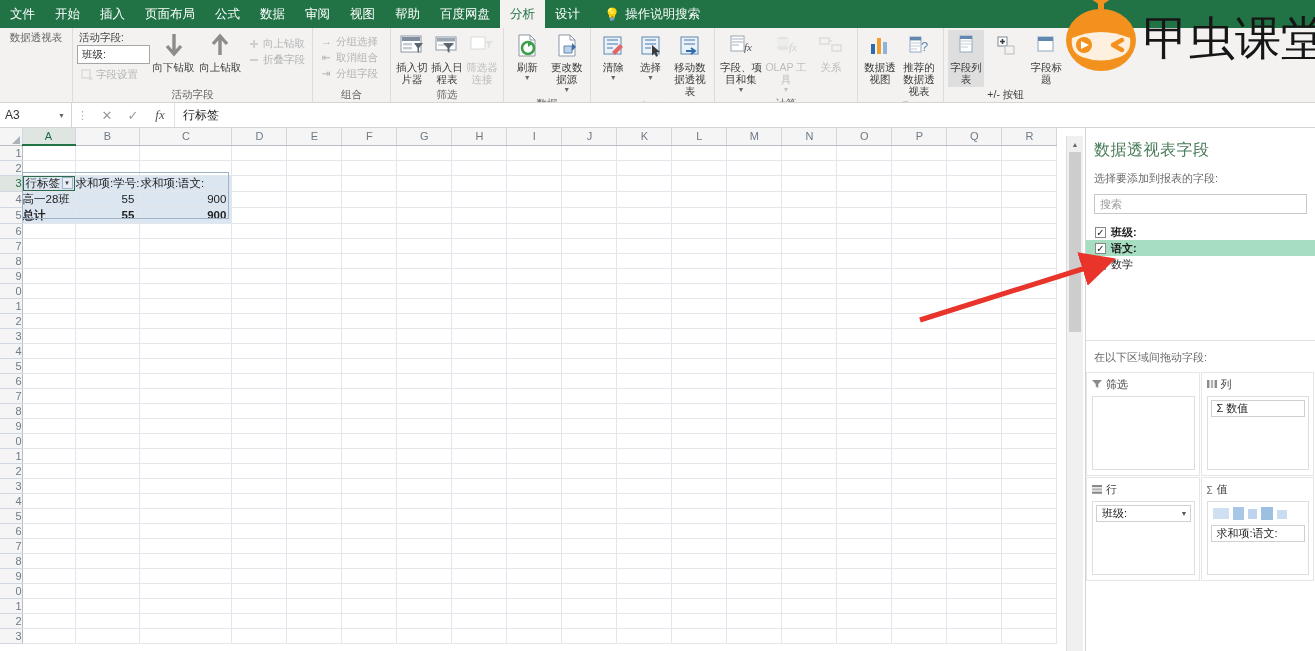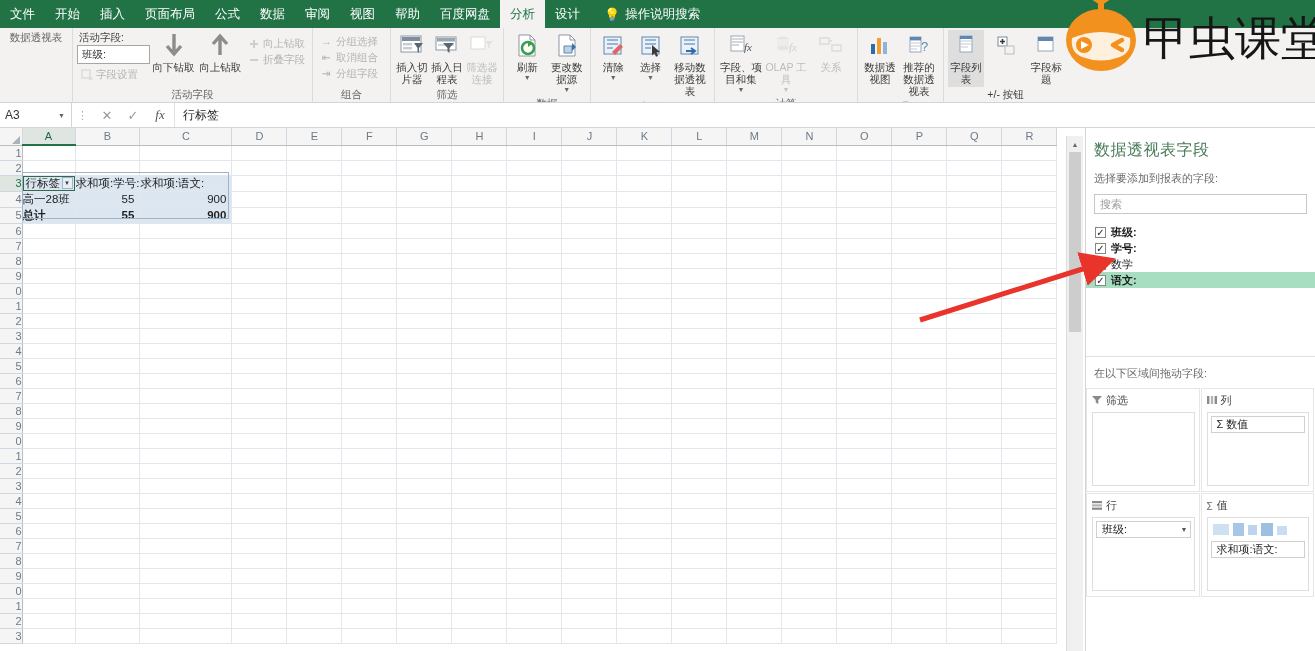--- a/index.html
+++ b/index.html
@@ -1270,31 +1270,27 @@
 <div class="pane">
   <div class="pane-title">数据透视表字段</div>
   <div class="pane-sub">选择要添加到报表的字段:</div>
   <div class="pane-search">搜索</div>
 
   <div class="fieldlist" id="field-list">
       <div class="fieldrow bold">
         <span class="chk checked"></span>
         <span>班级:</span>
       </div>
-      <div class="fieldrow bold">
+      <div class="fieldrow bold sel">
         <span class="chk checked"></span>
-        <span>学号:</span>
+        <span>语文:</span>
       </div>
       <div class="fieldrow">
         <span class="chk"></span>
         <span>数学</span>
-      </div>
-      <div class="fieldrow bold sel">
-        <span class="chk checked"></span>
-        <span>语文:</span>
       </div>
     </div>
 
 
   <div class="pane-divider"></div>
   <div class="drag-hint">在以下区域间拖动字段:</div>
 
   <div class="areas" id="areas">
       <div class="area">
         <div class="area-hdr">

